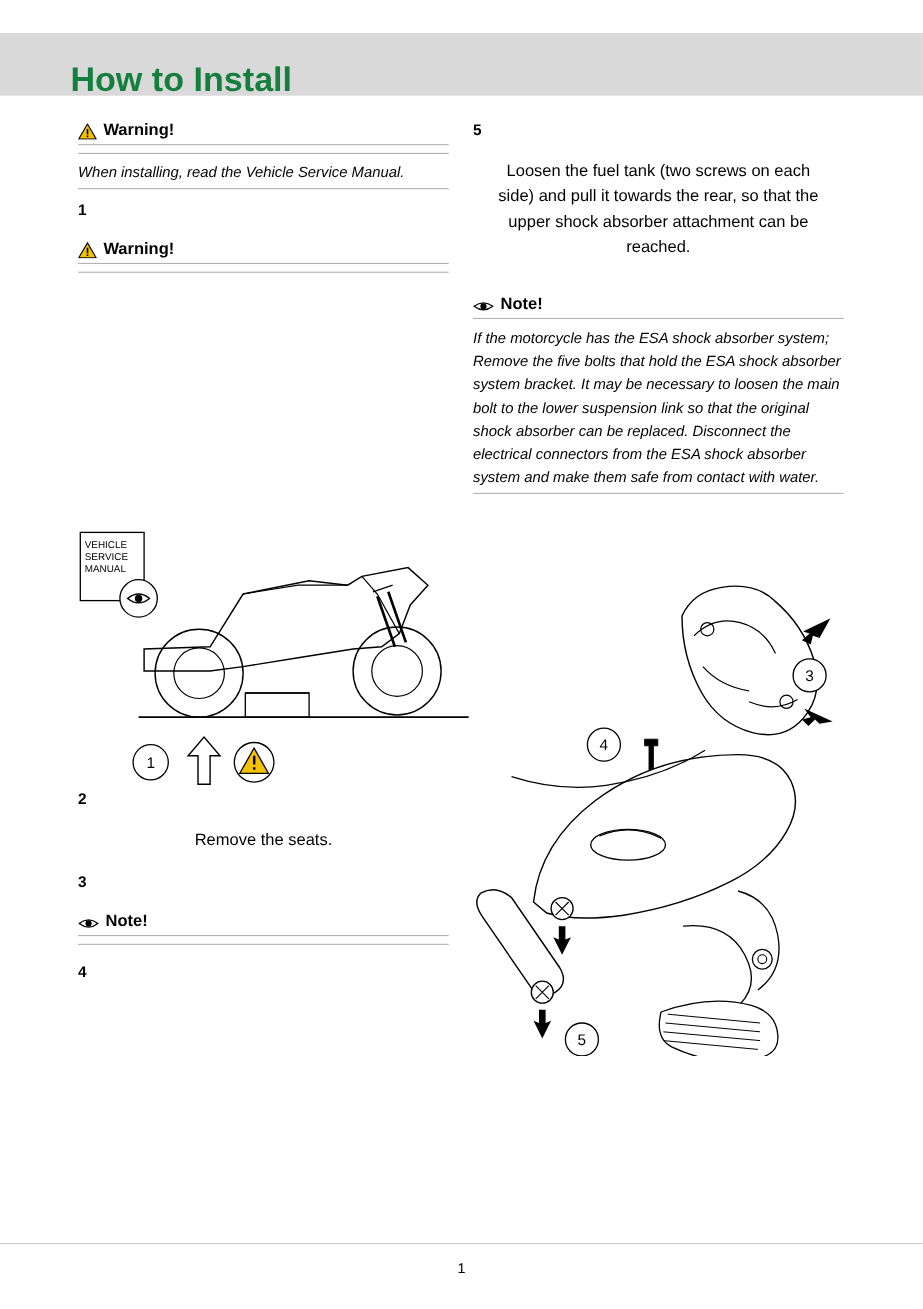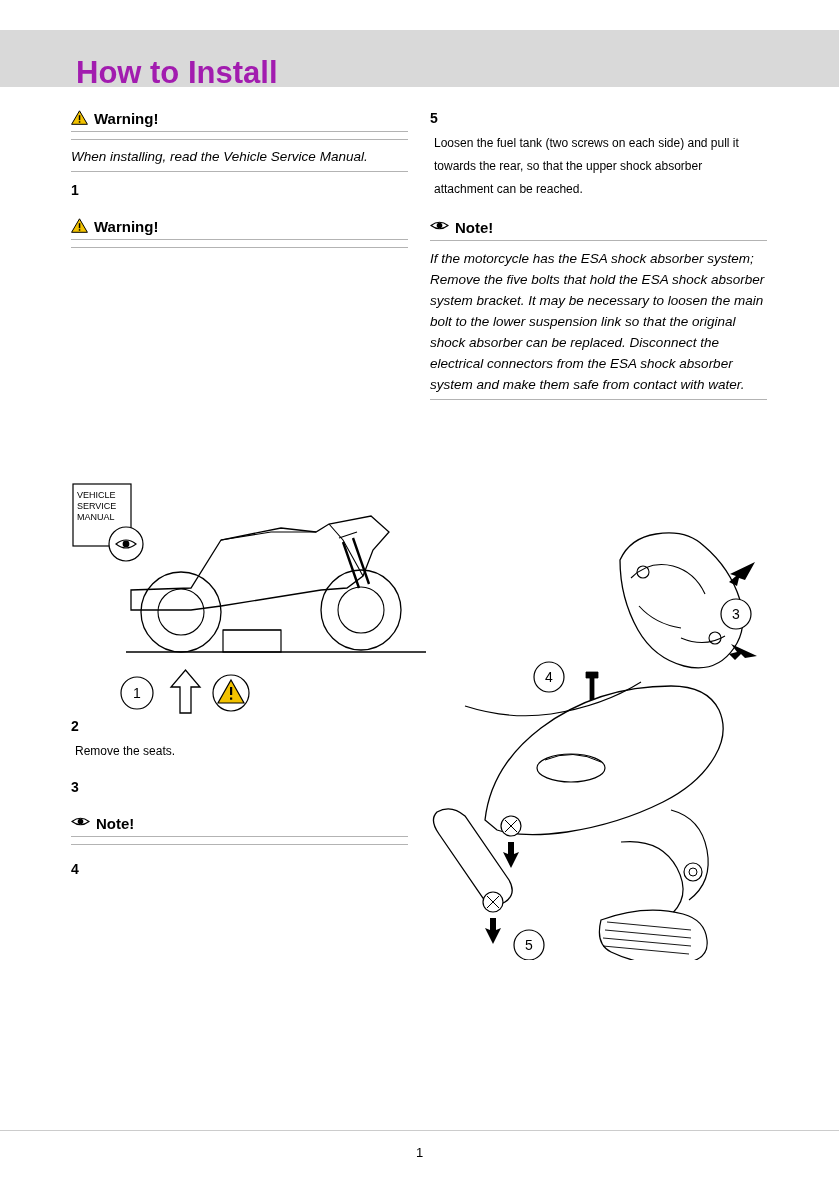--- a/index.html
+++ b/index.html
@@ -20,43 +20,43 @@
   .header-band {
     position: absolute;
     left: 0;
     top: 30px;
     width: 839px;
     height: 57px;
     background: #d9d9d9;
   }
   .page-title {
     position: absolute;
-    left: 76px;
+    left: 64px;
     top: 56px;
     font-size: 31px;
     font-weight: bold;
-    color: #a21caf;
+    color: #15803d;
     letter-spacing: 0px;
     line-height: 34px;
     white-space: nowrap;
   }
 
   
   .col {
     position: absolute;
     top: 110px;
     width: 337px;
   }
   .col-left { left: 71px; }
   .col-right { left: 430px; }
 
   
   .callout-head {
     display: flex;
-    align-items: flex-start;
+    align-items: flex-end;
     gap: 6px;
     font-size: 15px;
     font-weight: bold;
     margin: 0 0 2px 0;
     padding-bottom: 2px;
   }
   .callout-head .label { font-size: 15px; font-weight: bold; }
 
   .rule {
     border: none;
@@ -77,23 +77,24 @@
     line-height: 21px;
     margin: 0;
   }
   .step-num {
     font-size: 14px;
     font-weight: bold;
     margin: 16px 0 6px 0;
   }
   .step-num.first { margin-top: 10px; }
   .body-text {
-    font-size: 12px;
+    font-size: 15px;
     line-height: 23px;
-    margin: 4px;
+    margin: 18px;
+    text-align: center;
   }
   .spacer-14 { height: 14px; }
 
   
   .tri-icon {
     display: inline-block;
     width: 17px;
     height: 15px;
     position: relative;
   }

